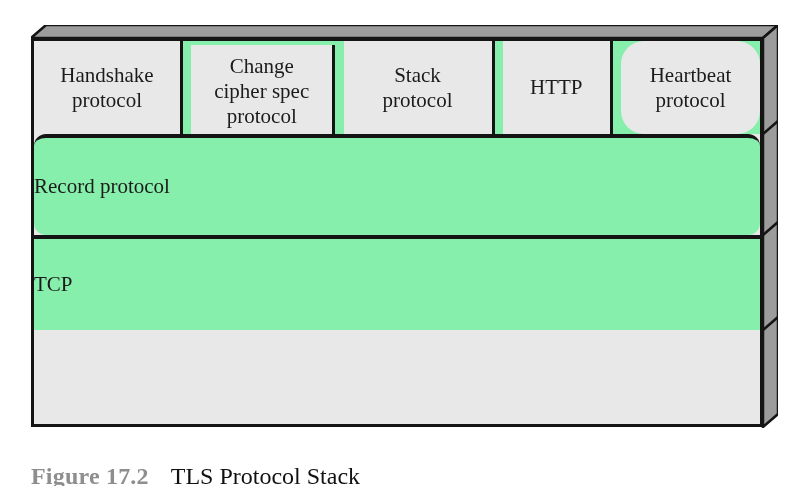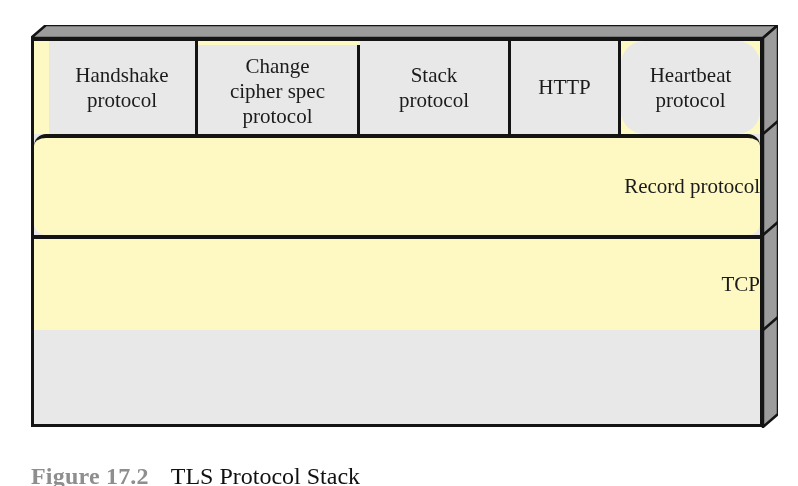--- a/index.html
+++ b/index.html
@@ -45,41 +45,41 @@
     width: 732px;
     height: 389px;
     box-sizing: border-box;
     border: 3px solid #141414;
     background: #e8e8e8;
     display: flex;
     flex-direction: column;
   }
   .row {
     box-sizing: border-box;
-    background: #fef9c3;
+    background: #86efac;
     display: flex;
     align-items: center;
-    justify-content: flex-end;
+    justify-content: space-between;
   }
   .row-top   { height: 93px; }
   .row-layer { border-top: 4px solid #141414; }
   .row-record { height: 101px; border-radius: 12px; }
   .row-tcp    { height: 95px;  }
   .row-ip     { height: 94px;  }
   .cell {
     box-sizing: border-box;
     height: 100%;
     display: flex;
     align-items: center;
     justify-content: center;
     background: #e8e8e8;
   }
   .cell:not(:last-child) { border-right: 3px solid #141414; }
   .cell:nth-child(1) { width: 149px; }
-  .cell:nth-child(2) { width: 162px; margin-top: 8px; }
+  .cell:nth-child(2) { width: 144px; margin-top: 8px; }
   .cell:nth-child(3) { width: 151px; }
   .cell:nth-child(4) { width: 110px; }
   .cell:nth-child(5) { width: 139px; border-radius: 23px; }
   .box-label {
     font-size: 21px;
     line-height: 1.18;
     color: #1b1b1b;
     text-align: center;
     white-space: pre-line;
   }

